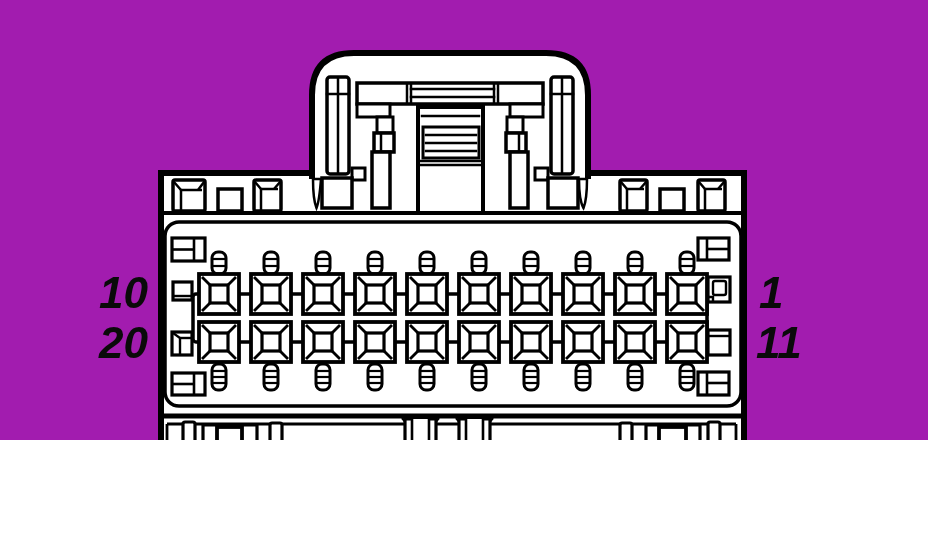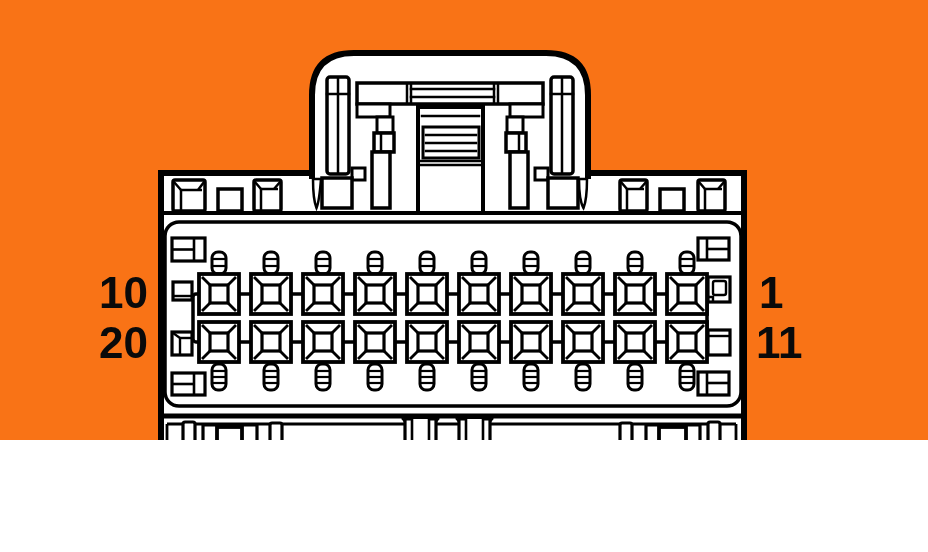--- a/index.html
+++ b/index.html
@@ -1,16 +1,16 @@
 <!DOCTYPE html>
 <html><head>
 <meta charset="utf-8">
 <style>
   html,body{margin:0;padding:0;background:#ffffff;}
-  .stage{position:relative;width:928px;height:440px;background:#f97316;overflow:hidden;}
+  .stage{position:relative;width:928px;height:440px;background:#a21caf;overflow:hidden;font-style:italic;}
   svg{position:absolute;left:0;top:0;}
   .lbl{font-family:"Liberation Sans", sans-serif;font-weight:700;font-size:44px;fill:#0a0a0a;}
   .ln{stroke:#000;fill:none;}
   .wf{stroke:#000;fill:#fff;}
 </style>
 </head>
 <body>
 
 <div class="stage">
 <svg width="928" height="552" viewBox="0 0 928 552">

